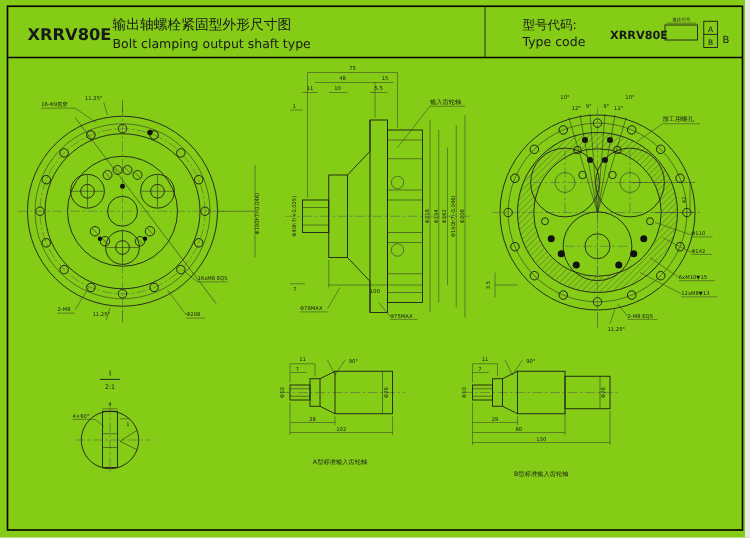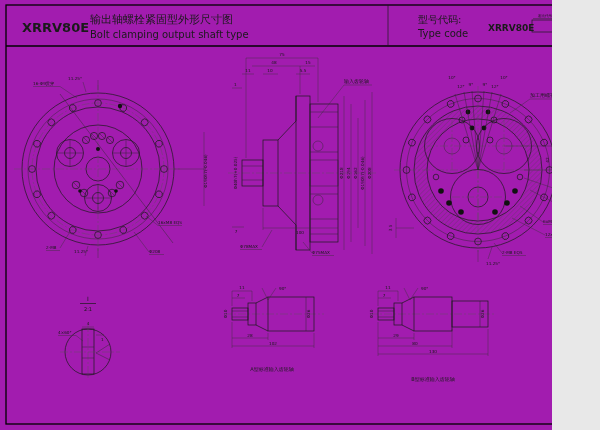--- a/index.html
+++ b/index.html
@@ -1,16 +1,16 @@
 <!DOCTYPE html>
 <html><head>
 <meta charset="utf-8">
 <style>
   html,body{margin:0;padding:0;background:#e8e8e8;}
-  .page{width:552px;height:430px;background:#a21caf;position:relative;overflow:hidden;}
+  .page{width:596px;height:430px;background:#84cc16;position:relative;overflow:hidden;}
   svg{display:block;}
   svg text{font-family:"DejaVu Sans","Liberation Sans",sans-serif;fill:#1a1a1a;}
   .ln{stroke:#1a1a1a;stroke-width:0.7;fill:none;}
   .lnthin{stroke:#2a2a2a;stroke-width:0.45;fill:none;}
   .lnbold{stroke:#000;stroke-width:1.3;fill:none;}
   .cl{stroke:#555;stroke-width:0.4;fill:none;stroke-dasharray:8 2 2 2;}
   .dim{stroke:#333;stroke-width:0.4;fill:none;}
   .t4{font-size:4.2px;}
   .t5{font-size:5px;}
   .t6{font-size:6px;}

